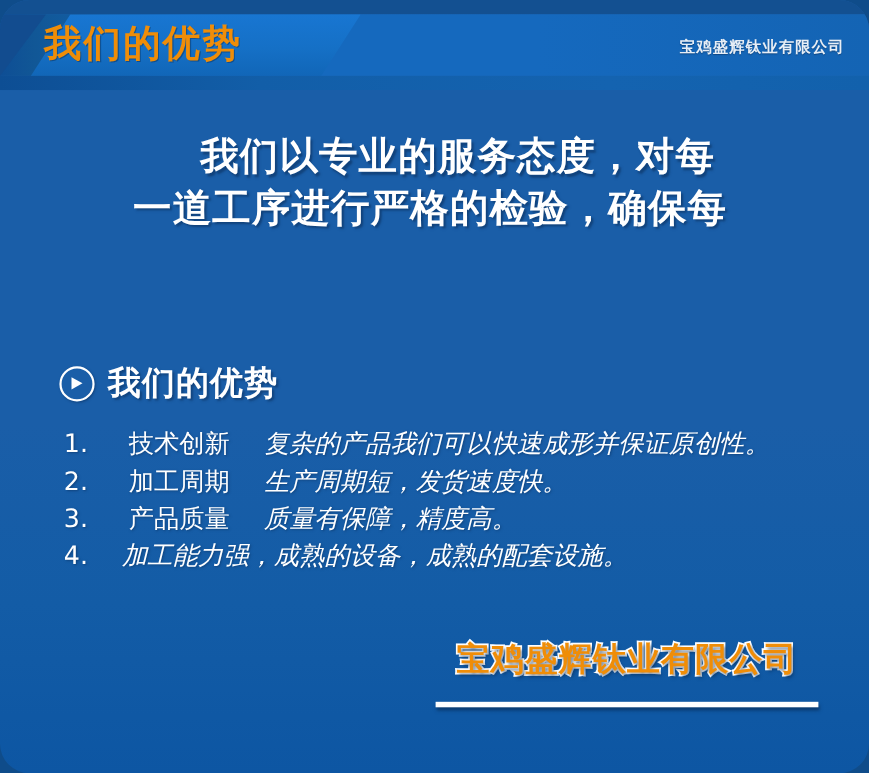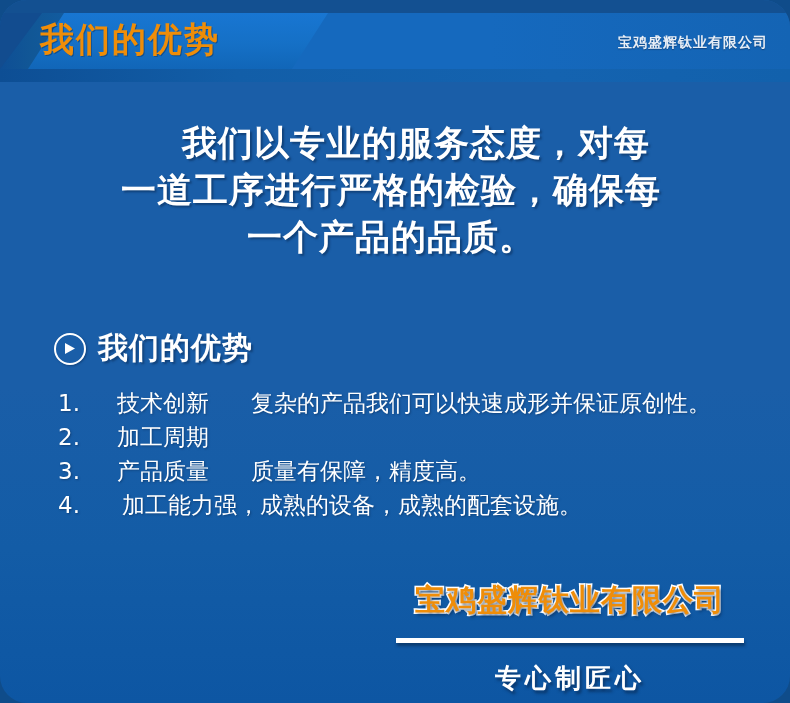--- a/index.html
+++ b/index.html
@@ -154,21 +154,22 @@
   }
   .adv-row .adv-idx {
     flex: 0 0 auto;
   }
   .adv-row .adv-key {
     flex: 0 0 auto;
     margin-left: 37px;
   }
   .adv-row .adv-val {
     flex: 0 0 auto;
-    margin-left: 42px;
+    margin-left: 31px;
+    font-style: italic;
   }
 
   
   #footer {
     position: absolute;
     left: 390px;
     top: 578px;
     width: 360px;
     text-align: center;
   }
@@ -215,21 +216,20 @@
     <div class="band-bottom-strip"></div>
 
     <div id="banner-title">我们的优势</div>
 
     <div id="banner-company">宝鸡盛辉钛业有限公司</div>
   </div>
 
   <div id="hero">
     <div class="hero-line first">我们以专业的服务态度，对每</div>
     <div class="hero-line rest">一道工序进行严格的检验，确保每</div>
-    <div class="hero-line rest">一个产品的品质。</div>
   </div>
 
   <div id="adv-head">
     <span class="play-circle">
       <svg width="12" height="13" viewBox="0 0 12 13" aria-hidden="true">
         <polygon points="1,1 11,6.5 1,12" fill="#ffffff"></polygon>
       </svg>
     </span>
     <span class="adv-title">我们的优势</span>
   </div>
@@ -238,34 +238,34 @@
 
     <div class="adv-row">
       <span class="adv-idx">1.</span>
       <span class="adv-key">技术创新</span>
       <span class="adv-val">复杂的产品我们可以快速成形并保证原创性。</span>
     </div>
 
     <div class="adv-row">
       <span class="adv-idx">2.</span>
       <span class="adv-key">加工周期</span>
+      <span class="adv-val">生产周期短，发货速度快。</span>
     </div>
 
     <div class="adv-row">
       <span class="adv-idx">3.</span>
       <span class="adv-key">产品质量</span>
       <span class="adv-val">质量有保障，精度高。</span>
     </div>
 
     <div class="adv-row">
       <span class="adv-idx">4.</span>
       <span class="adv-val">加工能力强，成熟的设备，成熟的配套设施。</span>
     </div>
 
   </div>
 
   <div id="footer">
     <div id="footer-company">宝鸡盛辉钛业有限公司</div>
     <div id="footer-rule"></div>
-    <div id="footer-slogan">专心制匠心</div>
   </div>
 
 </div>
 
 </body></html>

